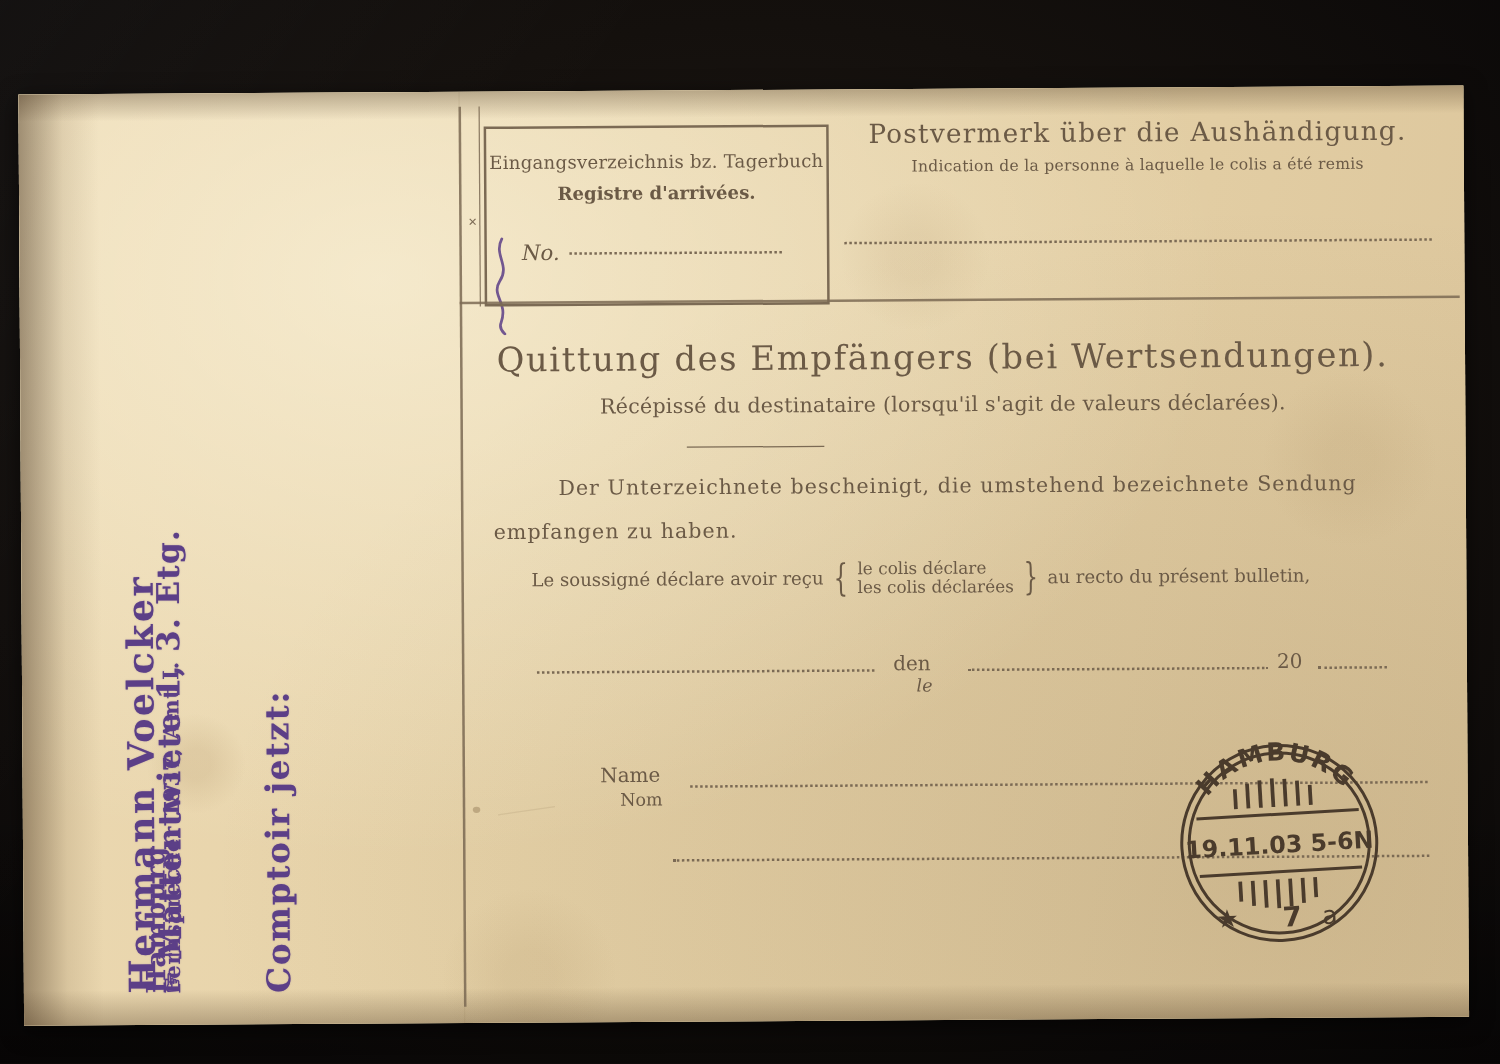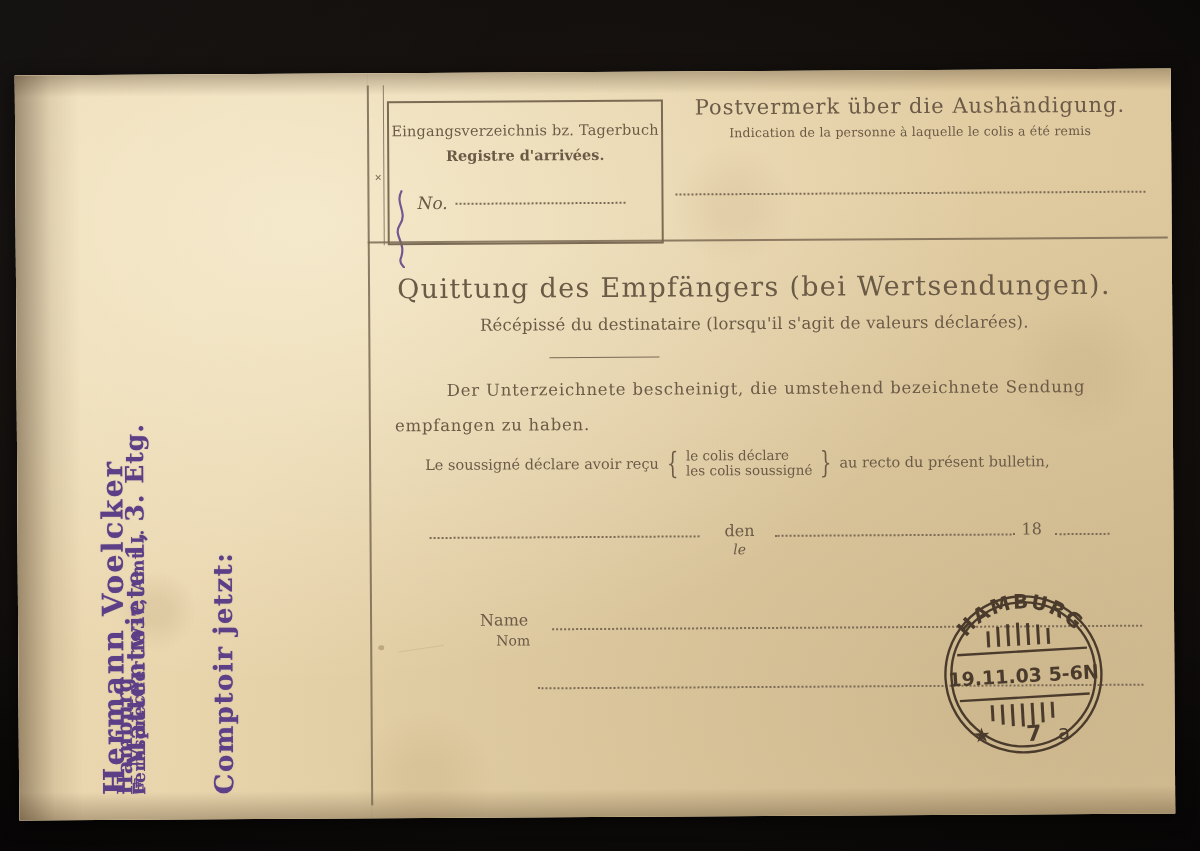--- a/index.html
+++ b/index.html
@@ -343,21 +343,21 @@
     top: 16px;
     width: 270px;
     border-bottom: 2px dotted #7b6a54;
   }
   #date-den {
     position: absolute;
     left: 285px;
     top: 2px;
     font-size: 16px;
     color: #6b5a46;
-    text-align: center;
+    text-align: left;
     width: 50px;
   }
   #date-le {
     position: absolute;
     left: 285px;
     top: 22px;
     font-size: 14px;
     color: #6b5a46;
     text-align: center;
     width: 50px;
@@ -491,32 +491,32 @@
     <div id="quittung-divider"></div>
 
     <div id="decl-de-1">Der Unterzeichnete bescheinigt, die umstehend bezeichnete Sendung</div>
     <div id="decl-de-2">empfangen zu haben.</div>
 
     <div id="decl-fr">
       <span>Le soussigné déclare avoir reçu</span>
       <span class="brace">{</span>
       <span class="fr-stack">
         <span>le colis déclare</span>
-        <span>les colis soussigné</span>
+        <span>les colis déclarées</span>
       </span>
       <span class="brace">}</span>
       <span>au recto du présent bulletin,</span>
     </div>
 
     <div id="date-line">
       <div id="date-dots-left"></div>
       <div id="date-den">den</div>
       <div id="date-le">le</div>
       <div id="date-dots-mid"></div>
-      <div id="date-year">18</div>
+      <div id="date-year">20</div>
       <div id="date-dots-right"></div>
     </div>
 
     <div id="name-label-de">Name</div>
     <div id="name-label-fr">Nom</div>
     <div id="name-dots"></div>
     <div id="name-dots-2"></div>
 
     <div id="postmark">
       <svg viewBox="0 0 170 170" width="170" height="170" aria-hidden="true">

